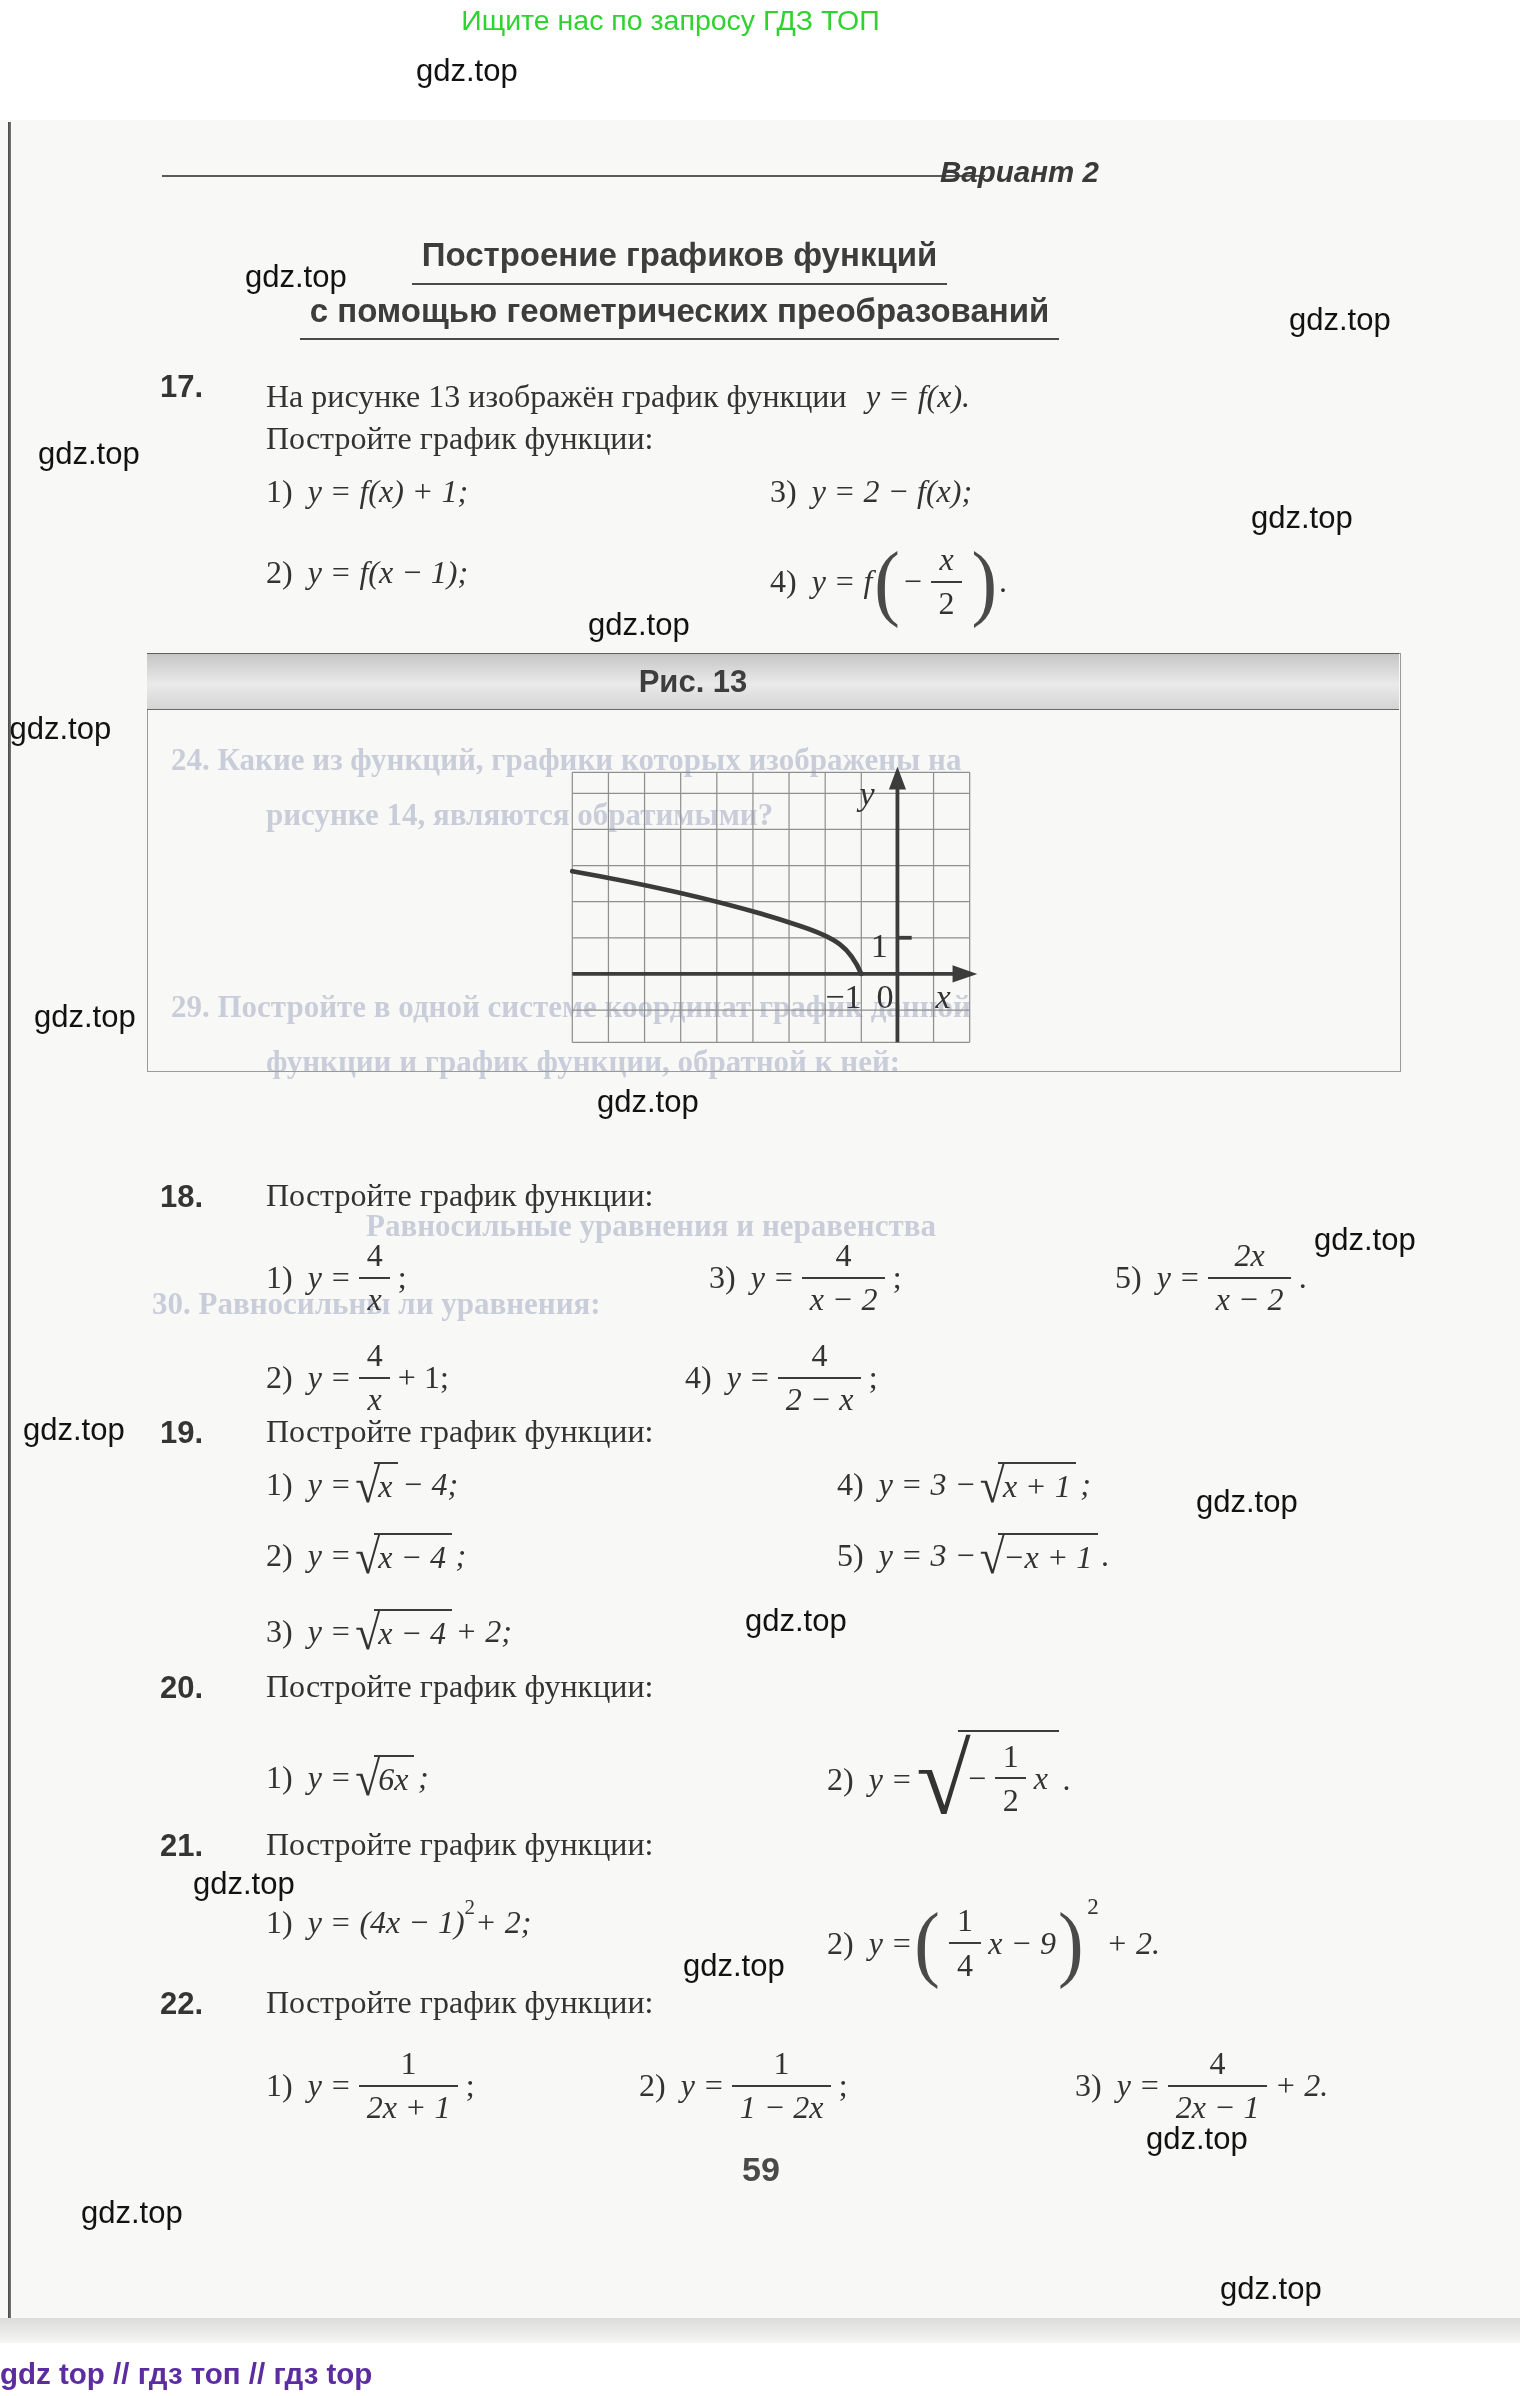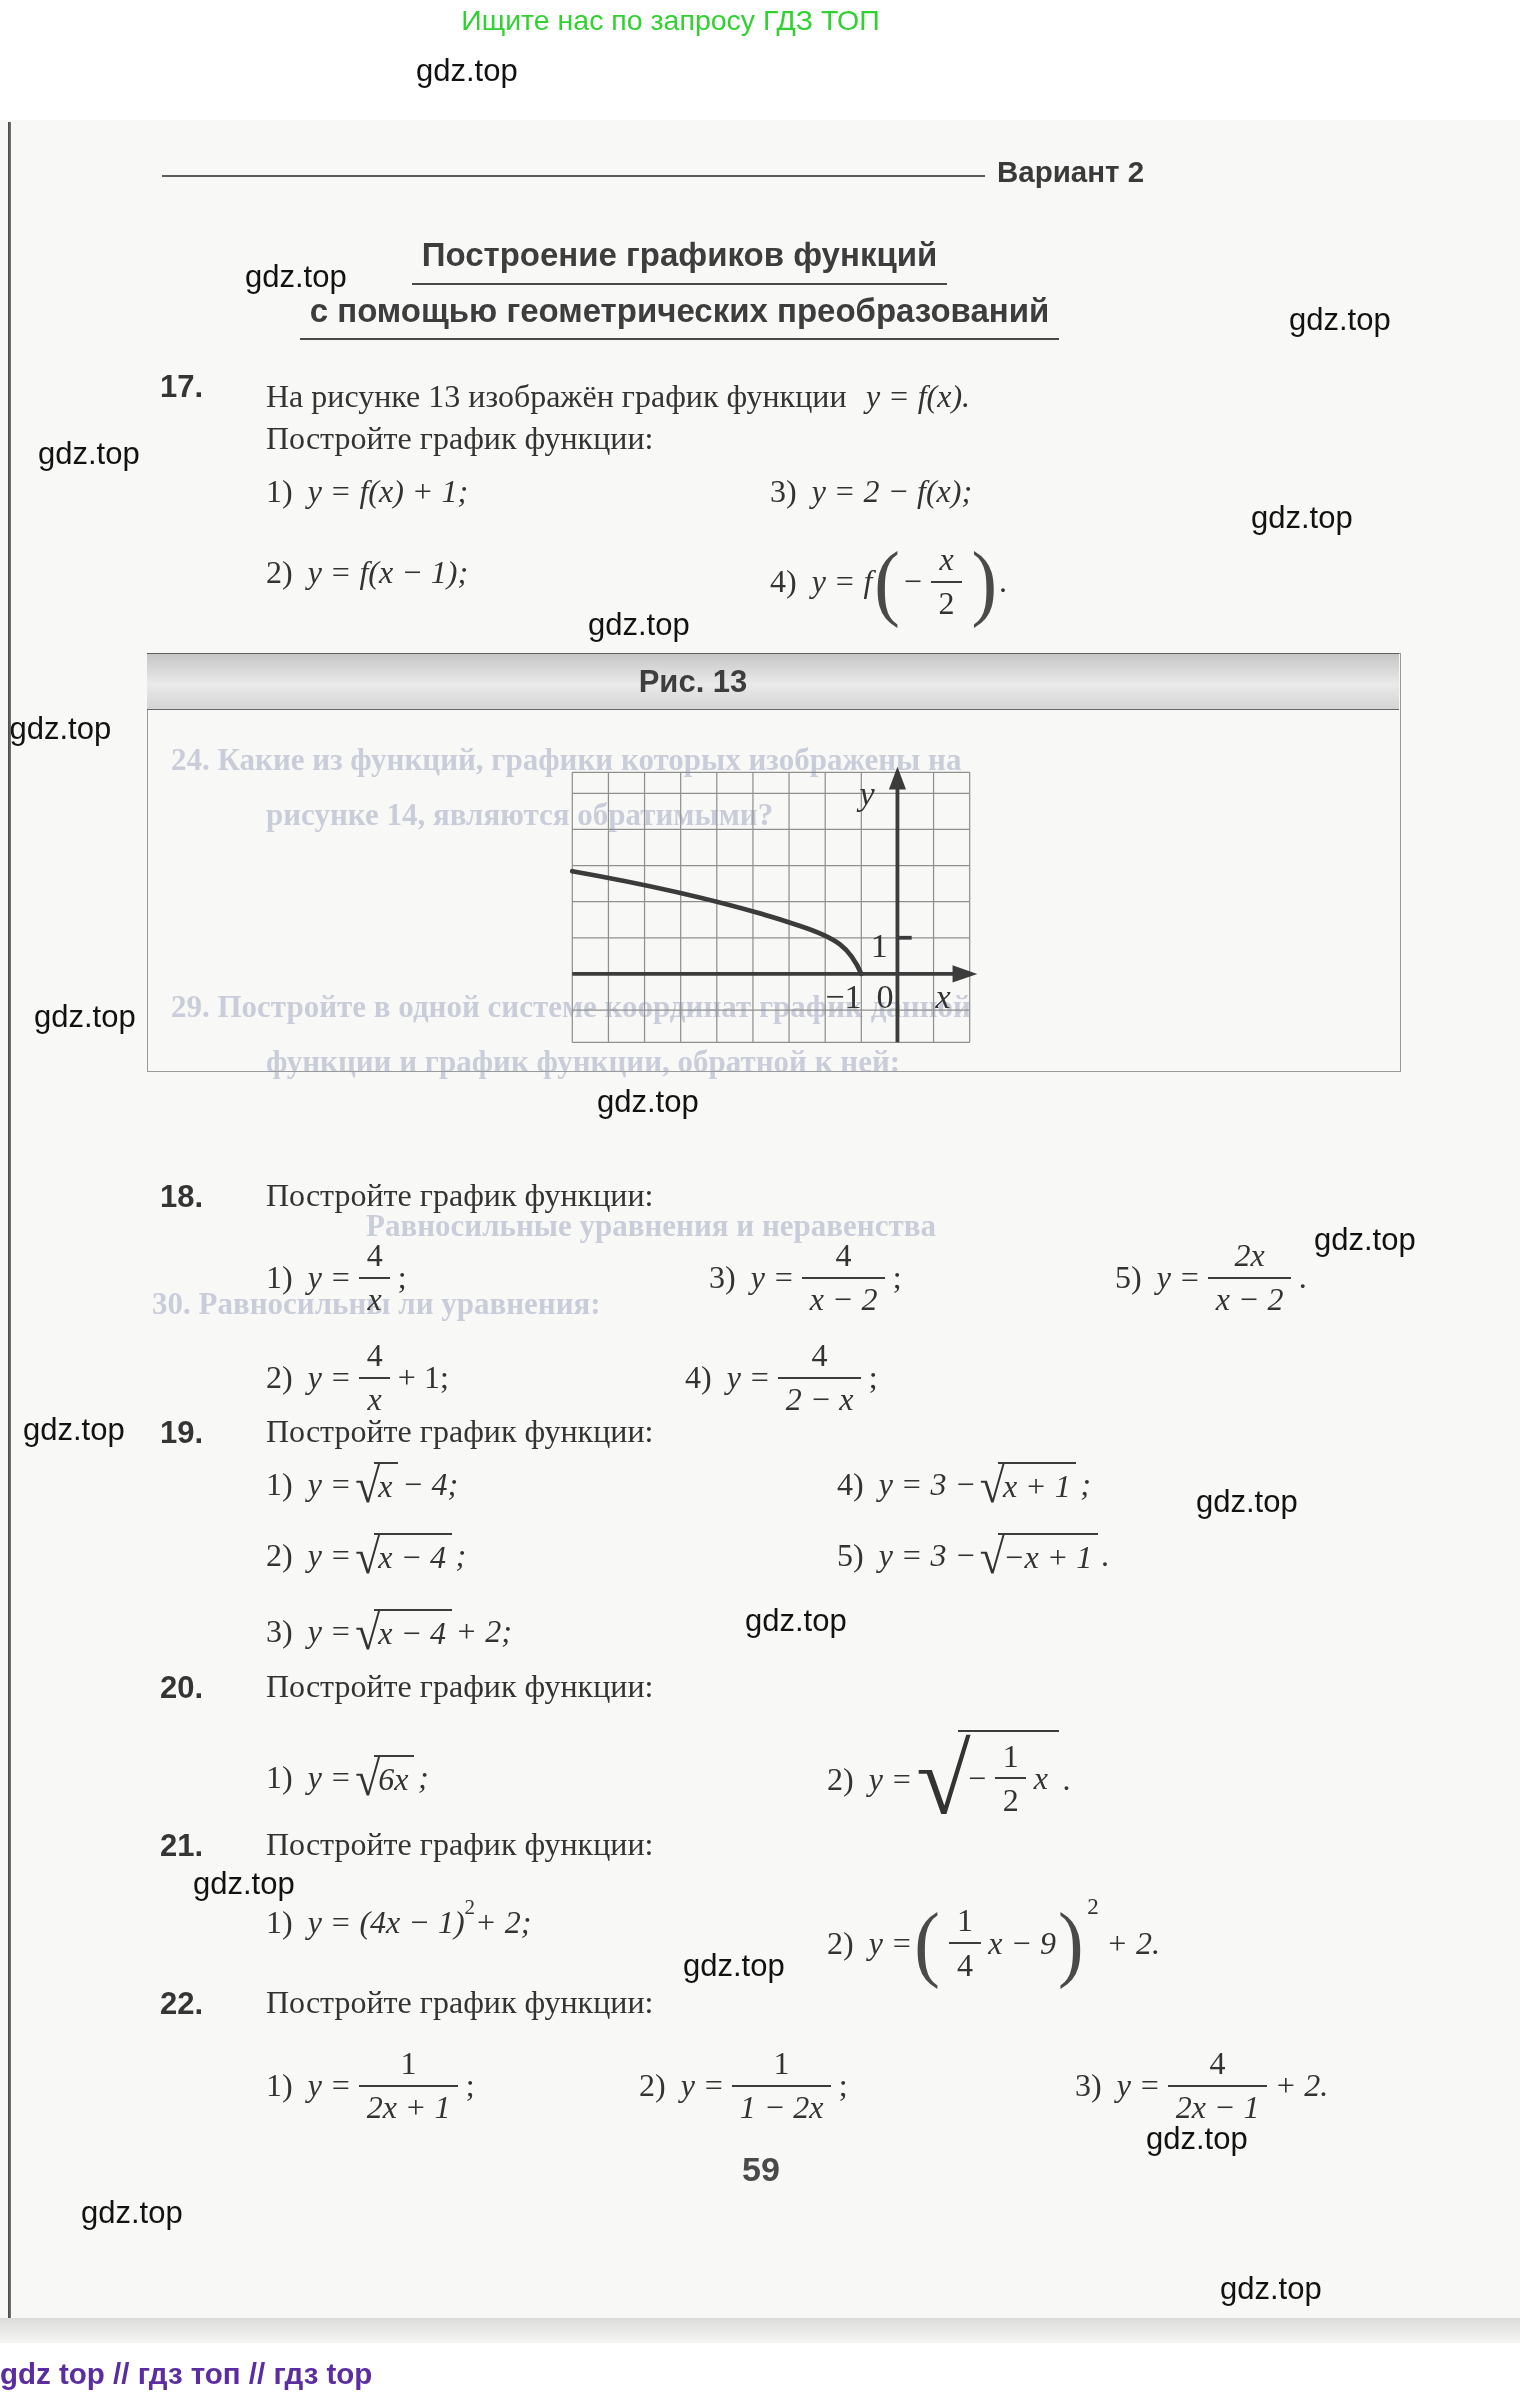--- a/index.html
+++ b/index.html
@@ -72,21 +72,21 @@
 <div class="abs wm" style="left:23px;top:1412px;">gdz.top</div>
 <div class="abs wm" style="left:1196px;top:1484px;">gdz.top</div>
 <div class="abs wm" style="left:745px;top:1603px;">gdz.top</div>
 <div class="abs wm" style="left:193px;top:1866px;">gdz.top</div>
 <div class="abs wm" style="left:683px;top:1948px;">gdz.top</div>
 <div class="abs wm" style="left:1146px;top:2121px;">gdz.top</div>
 <div class="abs wm" style="left:81px;top:2195px;">gdz.top</div>
 <div class="abs wm" style="left:1220px;top:2271px;">gdz.top</div>
 
 <div class="abs rule" style="left:162px;top:175px;width:823px;height:1.9px;"></div>
-<div class="abs variant" style="left:997px;top:155px;">Вариант 2</div>
+<div class="abs variant" style="left:940px;top:155px;font-style:italic;">Вариант 2</div>
 
 <div class="abs title-wrap">
   <span class="title-line">Построение графиков функций</span><br>
   <span class="title-line" style="margin-top:7px;">с помощью геометрических преобразований</span>
 </div>
 
 <div class="abs pnum" style="left:160px;top:369px;">17.</div>
 <div class="abs ptext" style="left:266px;top:378px;">
   <span>На рисунке 13 изображён график функции</span>
   <span class="m" style="margin-left:11.4px;">y = f(x).</span>

